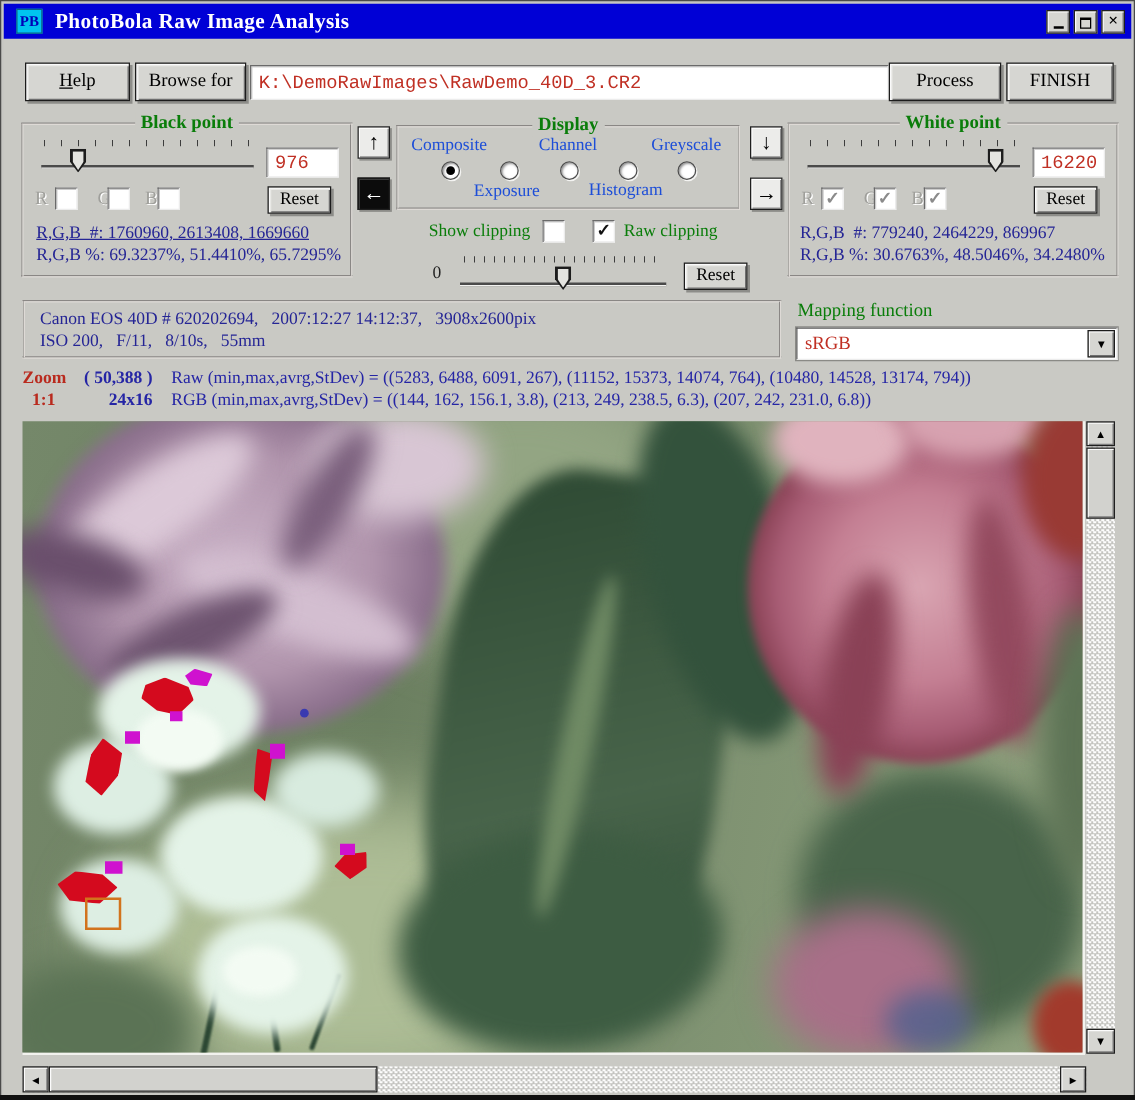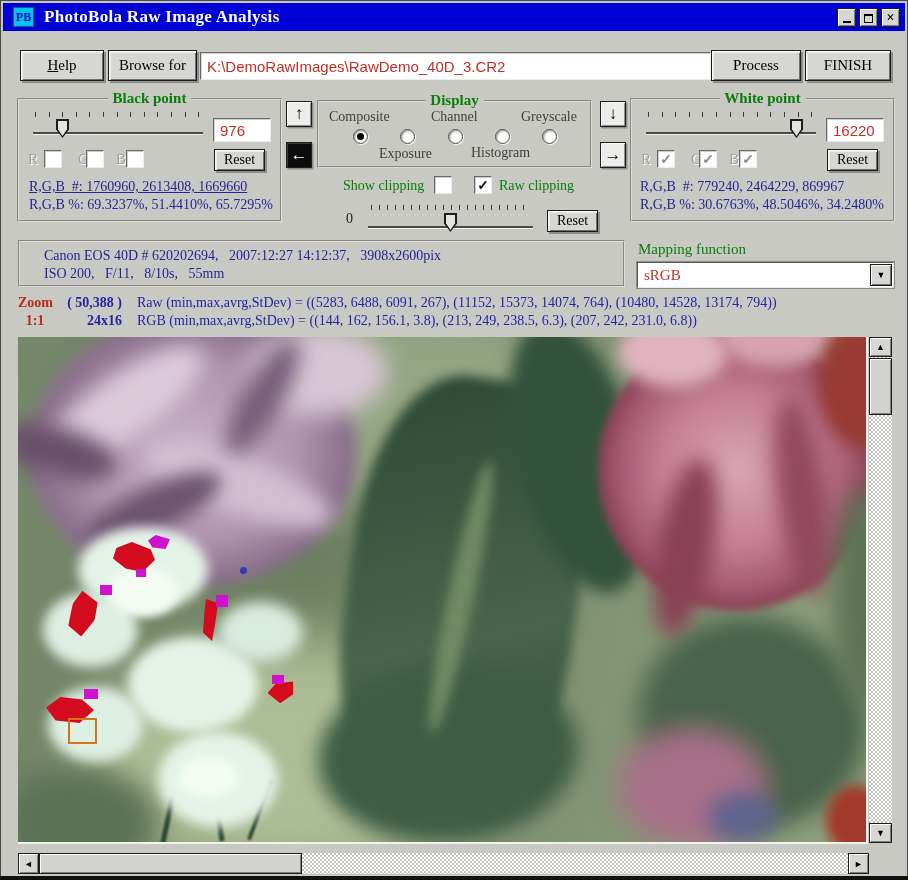--- a/index.html
+++ b/index.html
@@ -29,21 +29,21 @@
   
   .btn { position:absolute; background:#d6d6d2; border:1px solid #1c1c1c;
          box-shadow: inset 1px 1px 0 #fafafa, inset 2px 2px 0 #e9e9e6, inset -1px -1px 0 #6e6e6e, 2px 2px 0 #8d8d89;
          font-family:"Liberation Serif", serif; font-size:15px; color:#000;
          display:flex; align-items:center; justify-content:center; cursor:pointer; }
   .btn.small { font-size:14px; }
   .u { text-decoration:underline; }
 
   .sunken { background:#fff; border:1px solid; border-color:#6a6a6a #ececec #ececec #6a6a6a;
             box-shadow: inset 1px 1px 0 rgba(0,0,0,.18); }
-  input.field { position:absolute; font-family:Liberation Sans, sans-serif; color:#c03024;
+  input.field { position:absolute; font-family:Liberation Mono, monospace; color:#c03024;
                 font-size:15px; padding:2px 6px; outline:none; }
 
   .groupbox { position:absolute; border:2px groove #dedad6; }
   .legend { position:absolute; top:-10px; left:50%; transform:translateX(-50%);
             background:#c9c9c4; padding:0 5px; color:#0a7d0a; font-size:15px; font-weight:bold; white-space:nowrap; }
 
   .ticks { position:absolute; height:5px;
            background:repeating-linear-gradient(90deg, #3c3c3c 0 1px, transparent 1px var(--sp,13.6px)); }
   .track { position:absolute; height:3px; background:#4a4a4a; border-bottom:1px solid #f2f2f0; cursor:pointer; }
   .thumb { position:absolute; width:13px; height:19px; cursor:pointer; }
@@ -58,34 +58,34 @@
   .cb.gray { color:#8b8b8b; }
   .cb.black { color:#111; }
   .chan-label { position:absolute; font-size:15px; color:#9f9f9b; text-shadow:1px 1px 0 #fff; }
 
   .radio { position:absolute; width:15px; height:15px; border-radius:50%; background:#fff;
            border:1px solid #4d4d4d; box-shadow: inset 1px 1px 2px rgba(0,0,0,.45), 1px 1px 0 #f4f4f2; cursor:pointer; }
   .radio .dot { display:none; }
   .radio.selected .dot { display:block; width:7px; height:7px; border-radius:50%; background:#000; margin:3px auto; }
 
   .green-label { position:absolute; color:#0a7d0a; font-size:14px; white-space:nowrap; }
-  .maroon-label { position:absolute; color:#404040; font-size:14px; white-space:nowrap; }
+  .maroon-label { position:absolute; color:#1d4ed8; font-size:14px; white-space:nowrap; }
   .pre { white-space:pre; }
 
   .stat-line { position:absolute; font-size:14px; color:#252595; white-space:pre; }
 
   .arrow-btn { position:absolute; width:26px; height:26px; background:#ececea; border:1px solid #1f1f1f;
                box-shadow: inset 1px 1px 0 #fff, inset -1px -1px 0 #8f8f8f, 1.5px 1.5px 0 #8d8d89;
                display:flex; align-items:center; justify-content:center;
                font-size:17px; font-weight:bold; color:#000; cursor:pointer; }
   .arrow-btn.inverted { background:#0c0c0c; color:#fff; box-shadow: inset 1px 1px 0 #3a3a3a, 1.5px 1.5px 0 #8d8d89; }
 
   .infobox { position:absolute; left:18px; top:240px; width:607px; height:47px;
              border:2px groove #dedad6; padding:5px 12px 0; }
-  .infobox div { font-size:14px; color:#252595; line-height:18px;margin-left:12px; }
+  .infobox div { font-size:14px; color:#252595; line-height:18px; }
 
   .combo { position:absolute; left:637px; top:262px; width:257px; height:26px;
            background:#fff; border:1px solid; border-color:#595959 #ececec #ececec #595959;
            box-shadow:0 0 0 1px #8a8a86; display:flex; align-items:center; cursor:pointer; }
   .combo .val { color:#c03024; font-size:15px; padding-left:6px; flex:1; }
   .combo .dbtn { width:22px; height:22px; margin-right:1px; background:#d6d6d2; border:1px solid #1c1c1c;
                  box-shadow: inset 1px 1px 0 #fafafa, inset -1px -1px 0 #6e6e6e;
                  display:flex; align-items:center; justify-content:center; font-size:9px; color:#000; }
 
   

